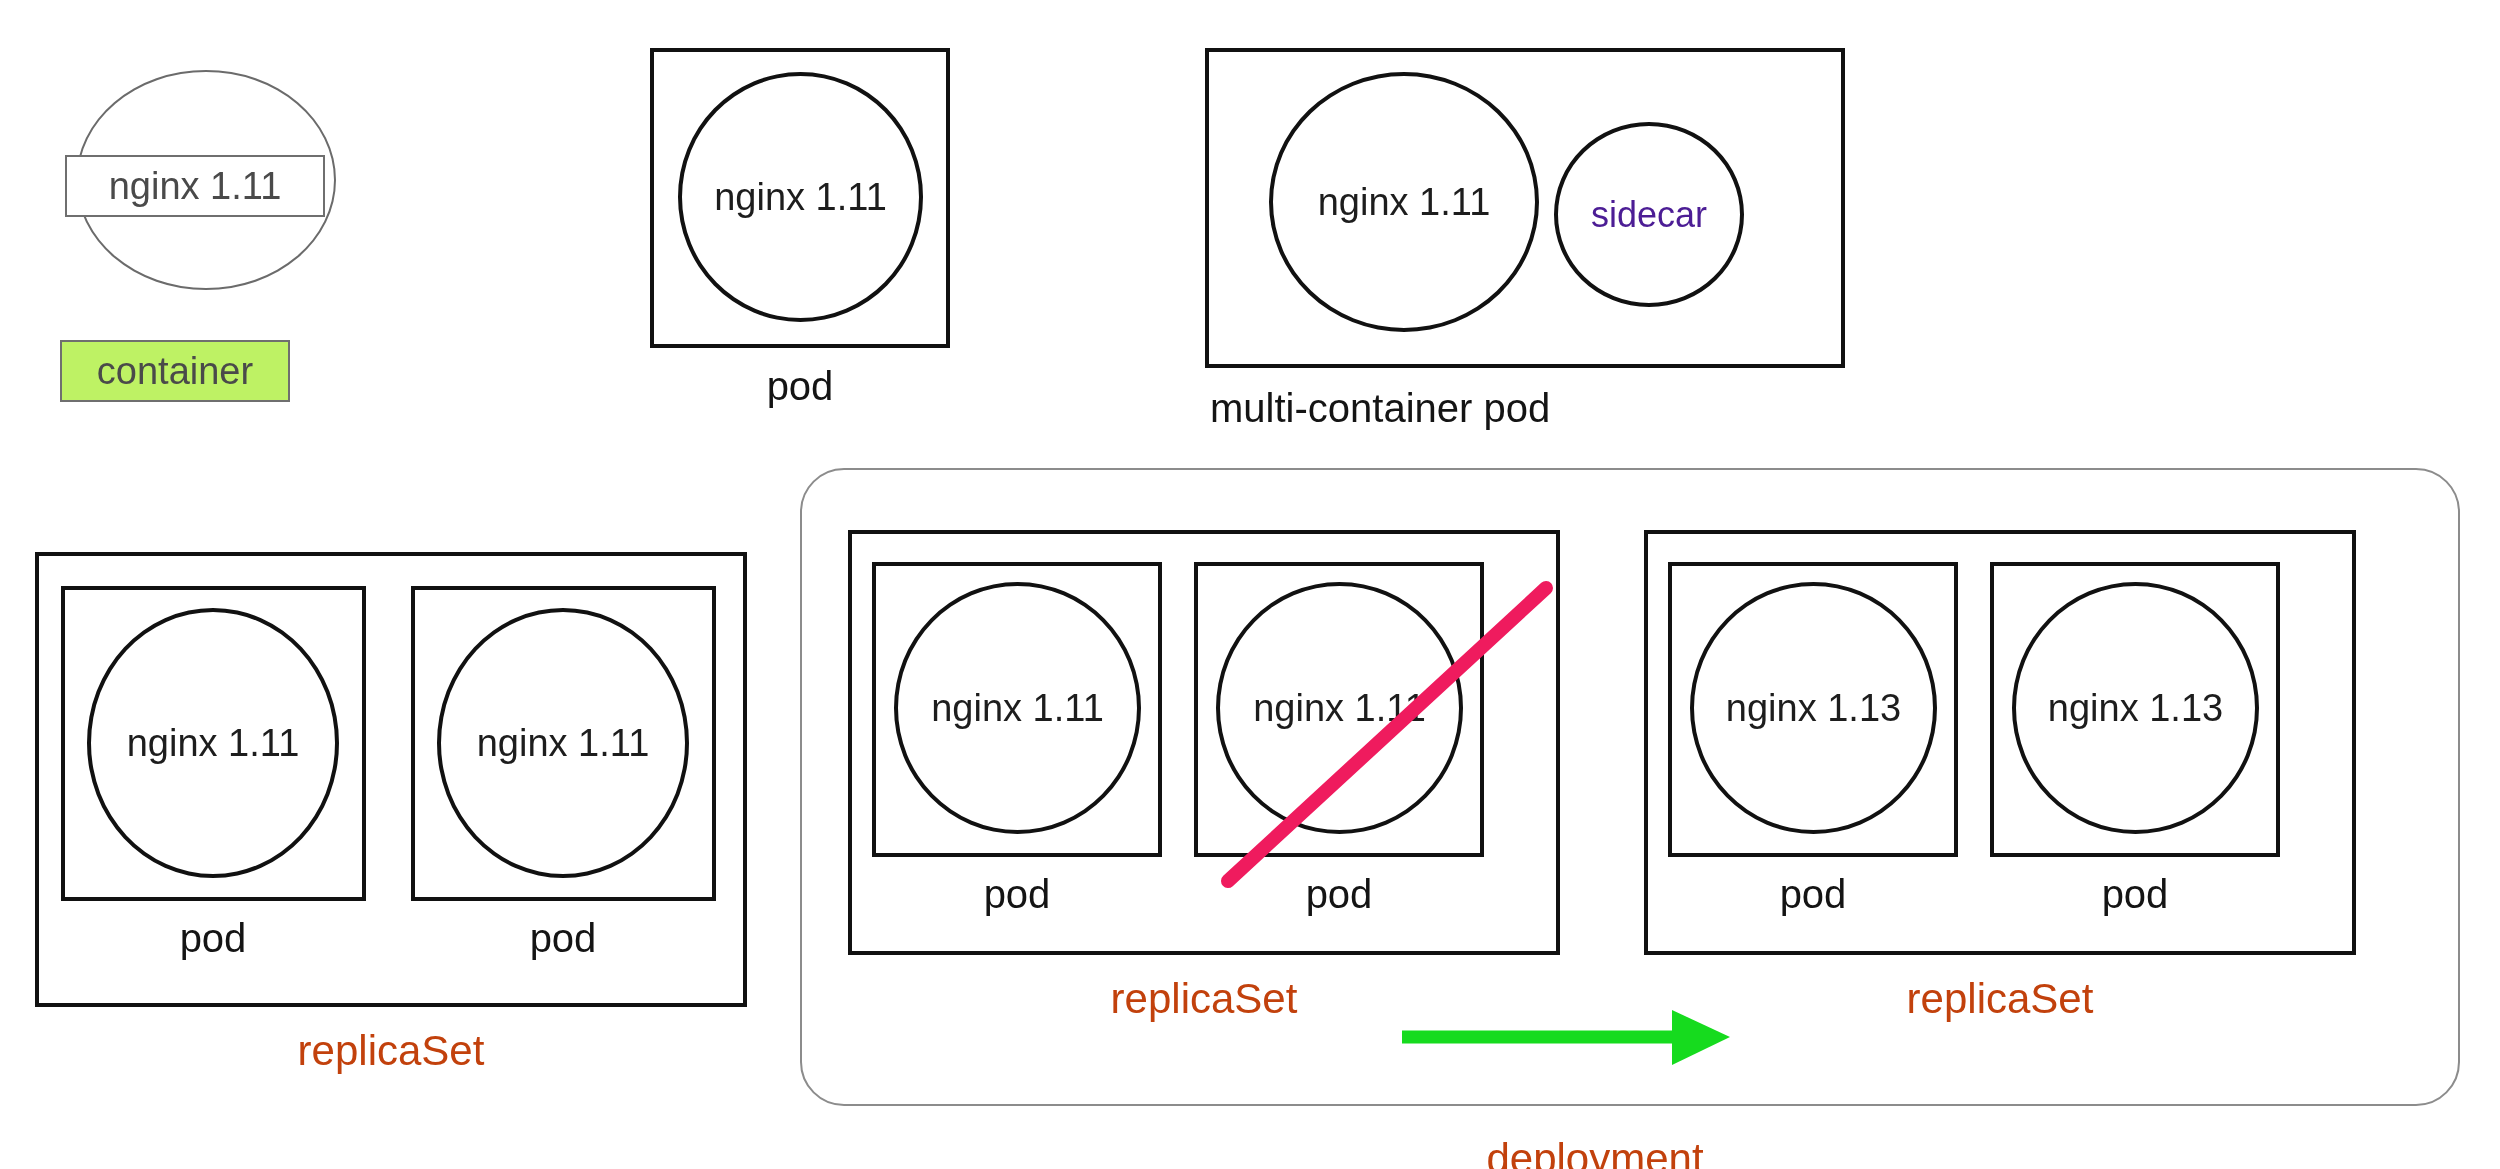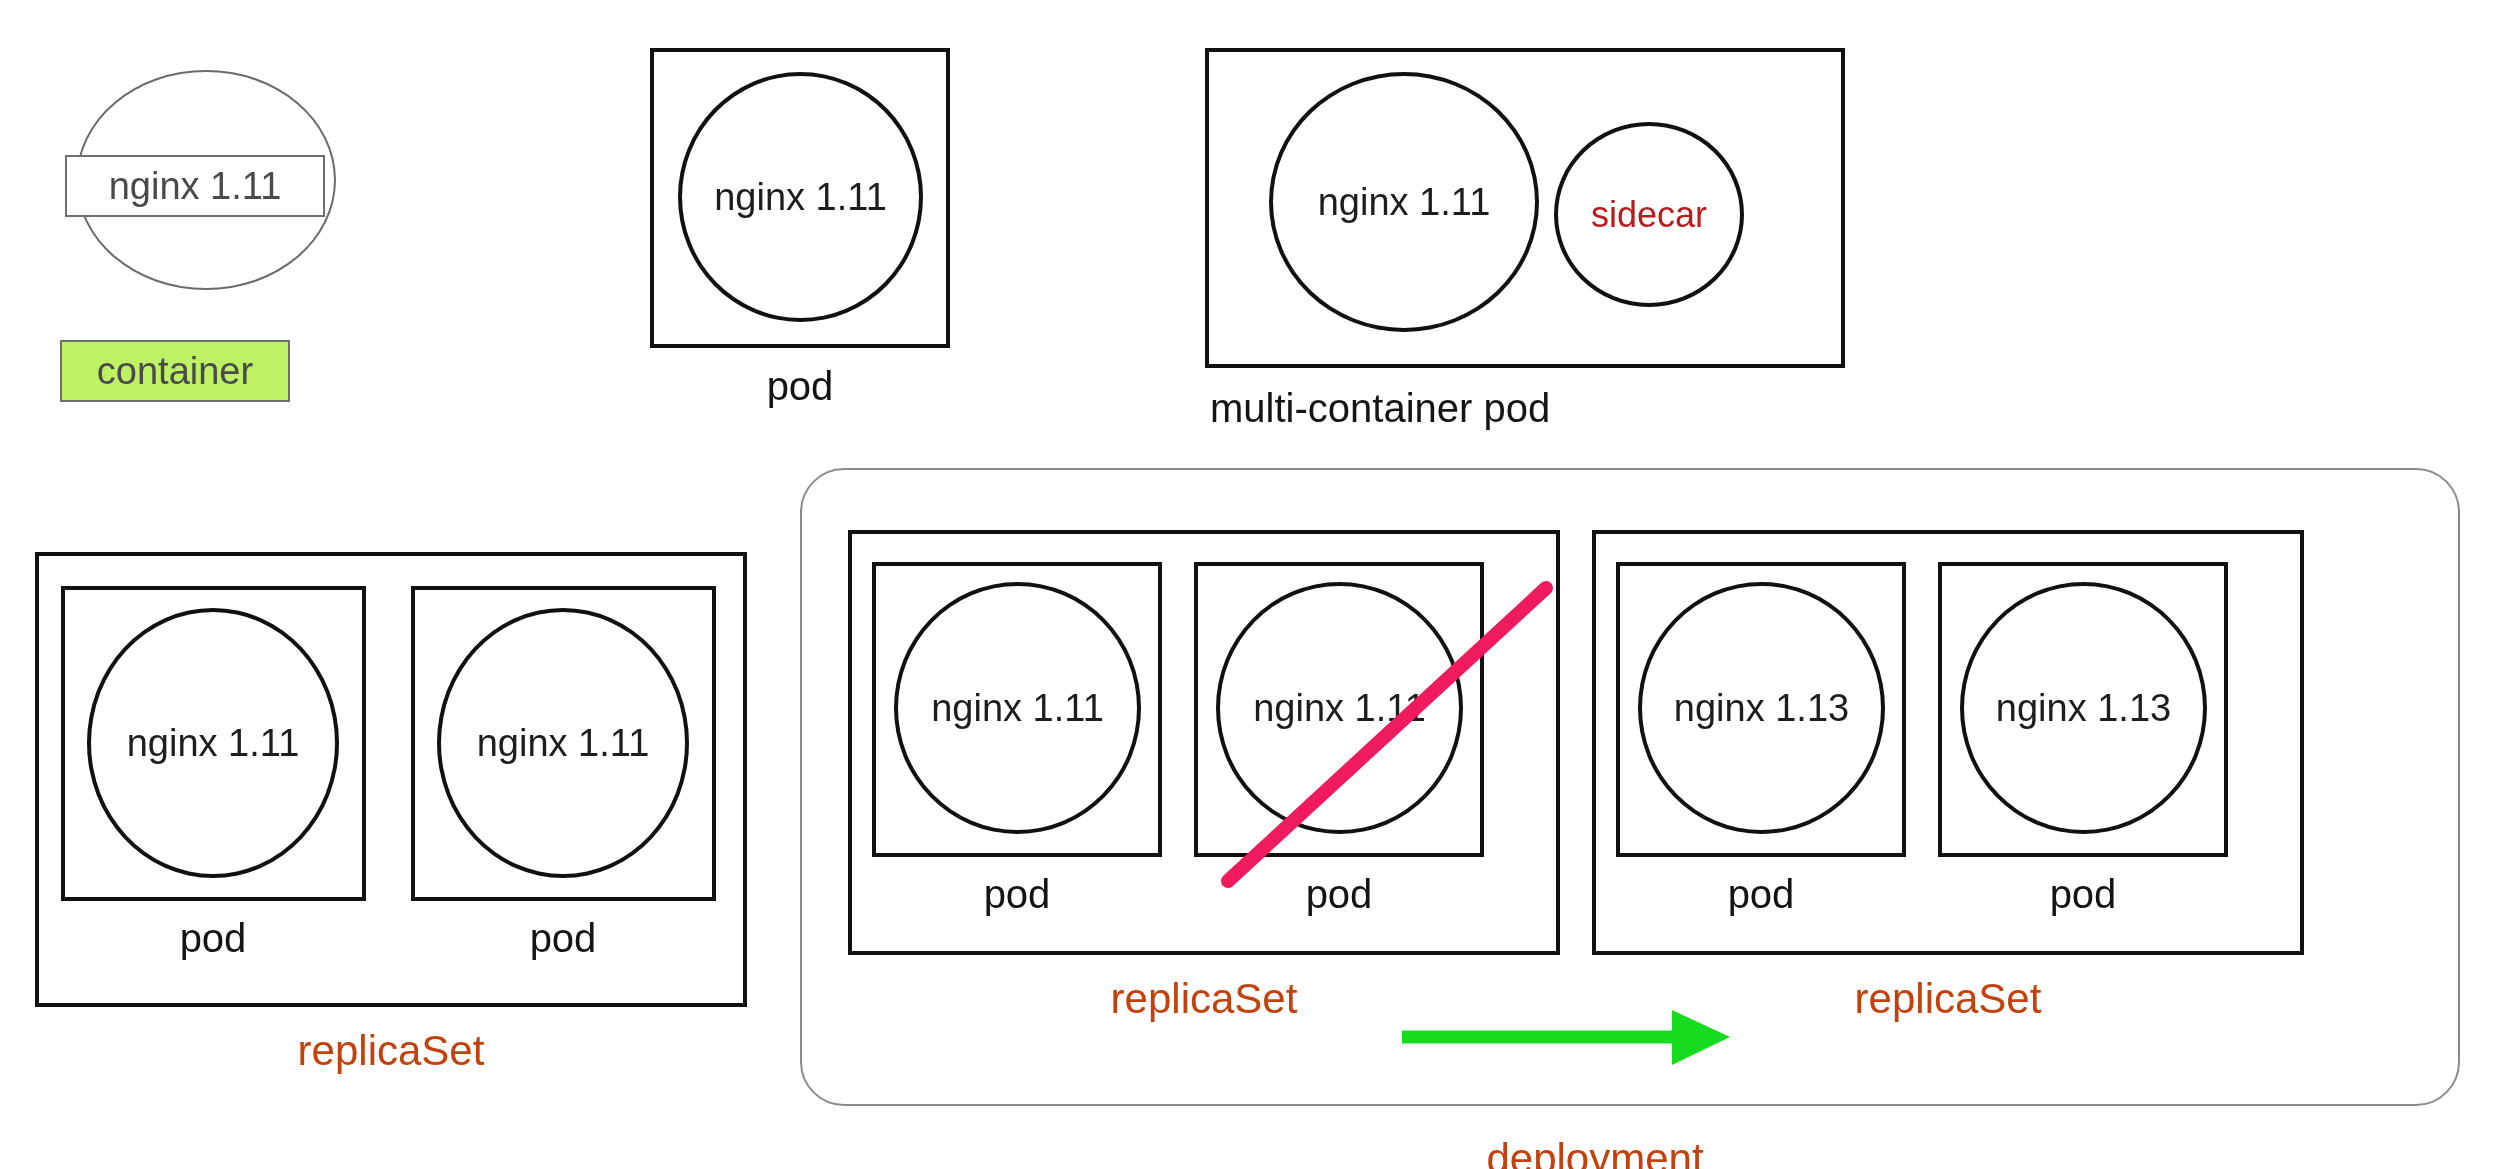--- a/index.html
+++ b/index.html
@@ -55,21 +55,21 @@
   .label-inner {
     font-size: 38px;
     color: #1d1d1d;
   }
   .label-inner-gray {
     font-size: 38px;
     color: #4a4a4a;
   }
   .label-inner-sm {
     font-size: 36px;
-    color: #b91c1c;
+    color: #4c1d95;
   }
   .label-under {
     font-size: 40px;
     color: #141414;
   }
   .label-under-lg {
     font-size: 42px;
     color: #c2410c;
   }
 
@@ -203,21 +203,21 @@
               <span class="label-inner">nginx 1.11</span>
             </div>
           </div>
           <span class="txt txt-center label-under" style="left:145px; top:312px;">pod</span>
         </div>
       </div>
 
       <span class="txt txt-center label-under-lg" style="left:356px; top:448px;">replicaSet</span>
     </div>
 
-    <div class="node" style="left:792px; top:62px; width:720px; height:500px;text-decoration:underline;">
+    <div class="node" style="left:844px; top:62px; width:720px; height:500px;text-decoration:underline;">
 
       <div class="node box-med" style="left:0px; top:0px; width:712px; height:425px;">
 
         <div class="node" style="left:20px; top:28px; width:300px; height:380px;">
           <div class="node box-med" style="left:0px; top:0px; width:290px; height:295px;">
             <div class="node ellipse ellipse-med ctr" style="left:18px; top:16px; width:247px; height:252px;">
               <span class="label-inner">nginx 1.13</span>
             </div>
           </div>
           <span class="txt txt-center label-under" style="left:145px; top:312px;">pod</span>

